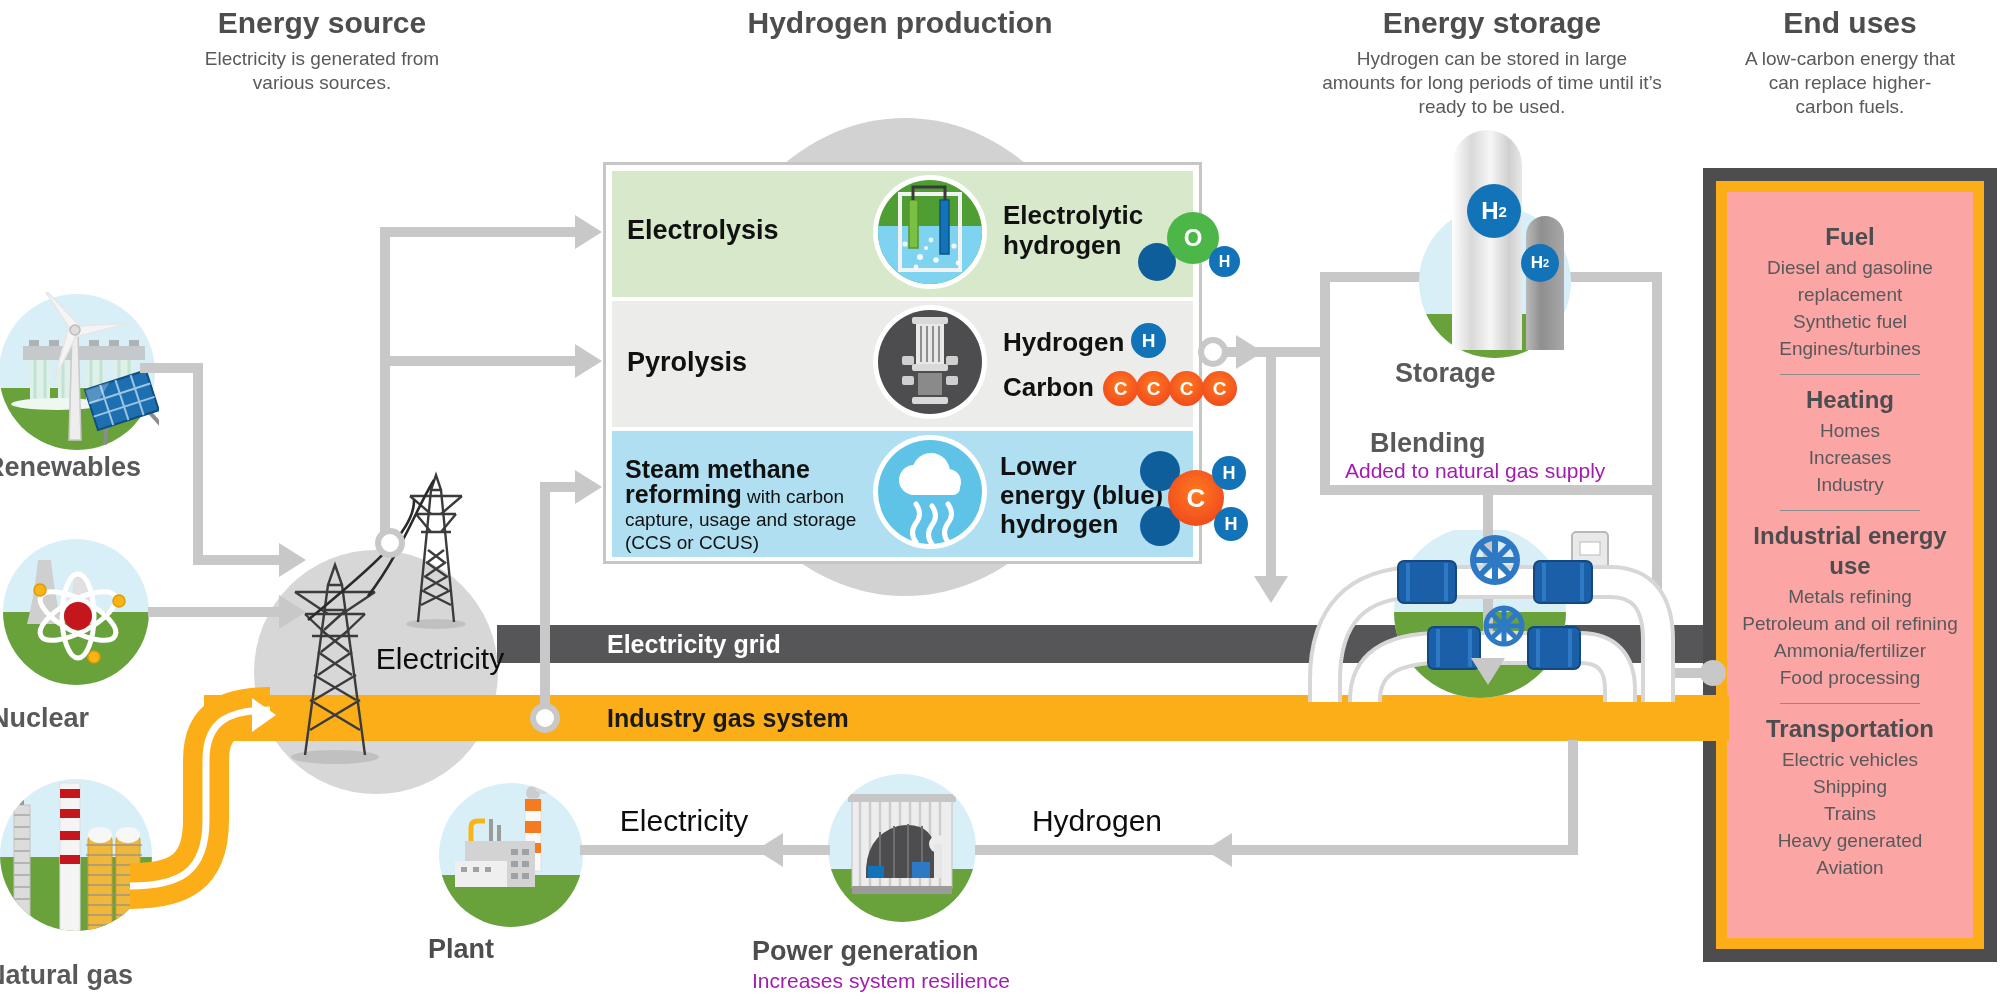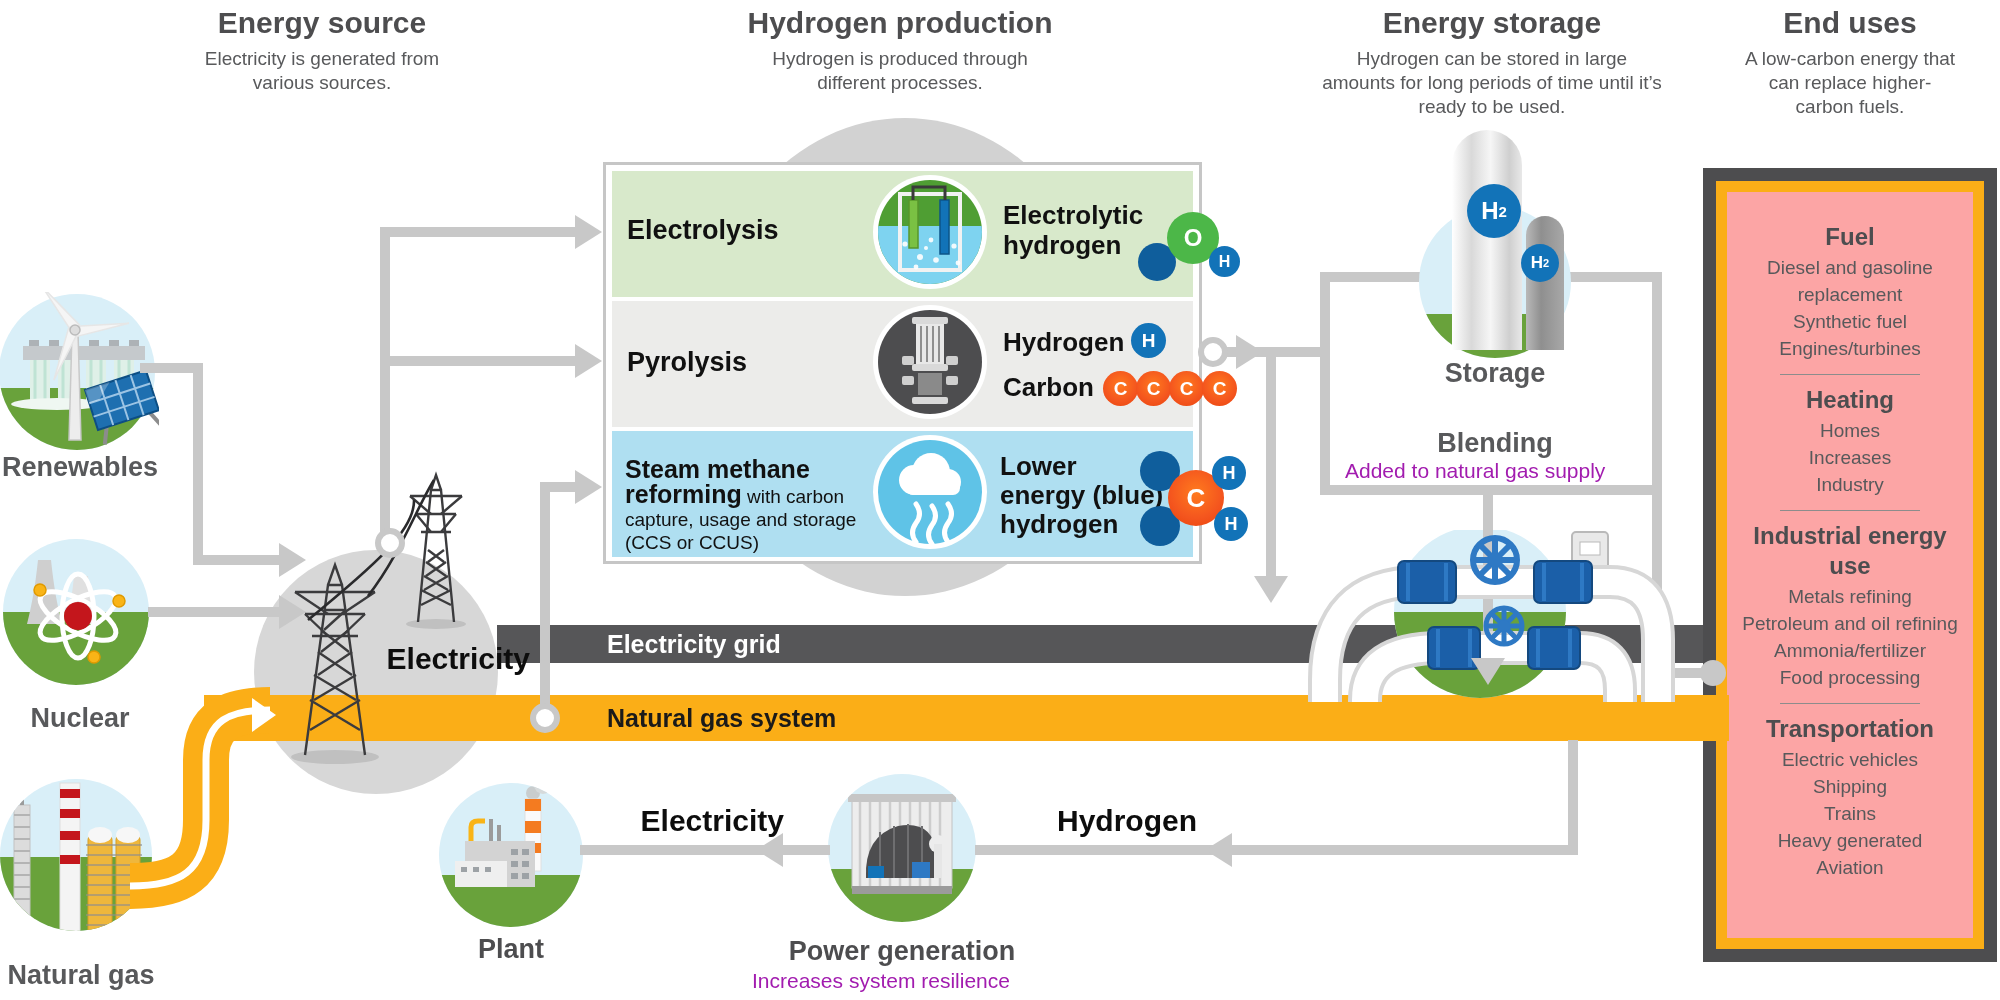--- a/index.html
+++ b/index.html
@@ -32,56 +32,55 @@
   .bC{background:radial-gradient(circle at 50% 40%,#FF7A1E 0%,#F4551E 60%,#E8430A 100%);}
   .bO{background:#4CB748;}
   .bplain{background:#0F5E9C;}
   
   #frame{position:absolute;left:1703px;top:168px;width:294px;height:794px;box-sizing:border-box;border:13px solid #4D4D4F;z-index:4;background:#fca5a5;}
   #frame-inner{position:absolute;inset:0;border:11px solid #FBAE17;box-sizing:border-box;padding:26px 10px 0 10px;text-align:center;overflow:hidden;}
   .eu-head{font-size:24px;font-weight:bold;color:#4D4D4F;line-height:30px;max-width:200px;margin:4px auto 2px auto;}
   .eu-item{font-size:19px;color:#58595B;line-height:27px;}
   .eu-sep{width:140px;height:1px;background:#8C8C8C;margin:12px auto 10px auto;}
   
-  .big-label{position:absolute;font-size:27px;font-weight:bold;color:#58595B;text-align:center;z-index:6;}
-  .flow-label{position:absolute;font-size:30px;font-weight:bold;color:#0d0d0d;text-align:right;z-index:6;}
+  .big-label{position:absolute;font-size:27px;font-weight:bold;color:#58595B;text-align:left;z-index:6;}
+  .flow-label{position:absolute;font-size:30px;font-weight:normal;color:#0d0d0d;text-align:center;z-index:6;}
   .sub-label{position:absolute;font-size:21px;color:#a21caf;text-align:left;z-index:6;}
   svg{position:absolute;}
 </style>
 </head>
 <body>
 
 <div id="stage">
 
   <div class="hdr" style="left:122px;top:6px;width:400px;">
     <div class="t">Energy source</div>
     <div class="s" style="padding:0 55px;">Electricity is generated from various sources.</div>
   </div>
   <div class="hdr" style="left:700px;top:6px;width:400px;">
     <div class="t">Hydrogen production</div>
-    <div class="s" style="padding:0 70px;">Hydrogen is produced through different processes.</div>
   </div>
   <div class="hdr" style="left:1322px;top:6px;width:340px;">
     <div class="t">Energy storage</div>
     <div class="s">Hydrogen can be stored in large amounts for long periods of time until it’s ready to be used.</div>
   </div>
   <div class="hdr" style="left:1715px;top:6px;width:270px;">
     <div class="t">End uses</div>
     <div class="s" style="padding:0 25px;">A low-carbon energy that can replace higher-carbon fuels.</div>
   </div>
 
   <div class="abs" style="left:700px;top:118px;width:410px;height:478px;border-radius:50%;background:#D2D2D2;z-index:0;"></div>
 
   <div class="abs" style="left:254px;top:550px;width:244px;height:244px;border-radius:50%;background:#D7D7D7;z-index:1;"></div>
 
   <div class="band" style="left:497px;top:625px;width:1219px;height:38px;background:#565658;">
     <span class="band-label" style="color:#fff;margin-left:110px;">Electricity grid</span>
   </div>
   <div class="band" style="left:204px;top:695px;width:1536px;height:46px;background:#FBAE17;">
-    <span class="band-label" style="color:#1a1a1a;margin-left:403px;">Natural gas system</span>
+    <span class="band-label" style="color:#1a1a1a;margin-left:403px;">Industry gas system</span>
   </div>
   <div class="abs" style="left:1701px;top:695px;width:28px;height:46px;background:#FBAE17;z-index:5;"></div>
   <div class="abs" style="left:252px;top:698px;width:0;height:0;border-top:17px solid transparent;border-bottom:17px solid transparent;border-left:24px solid #fff;z-index:6;"></div>
 
   <div class="ln" style="left:140px;top:363px;width:63px;height:10px;"></div>
   <div class="ln" style="left:193px;top:363px;width:10px;height:202px;"></div>
   <div class="ln" style="left:193px;top:555px;width:90px;height:10px;"></div>
   <div class="ar-r" style="left:279px;top:543px;"></div>
   <div class="ln" style="left:148px;top:607px;width:131px;height:10px;"></div>
   <div class="ar-r" style="left:279px;top:595px;"></div>

